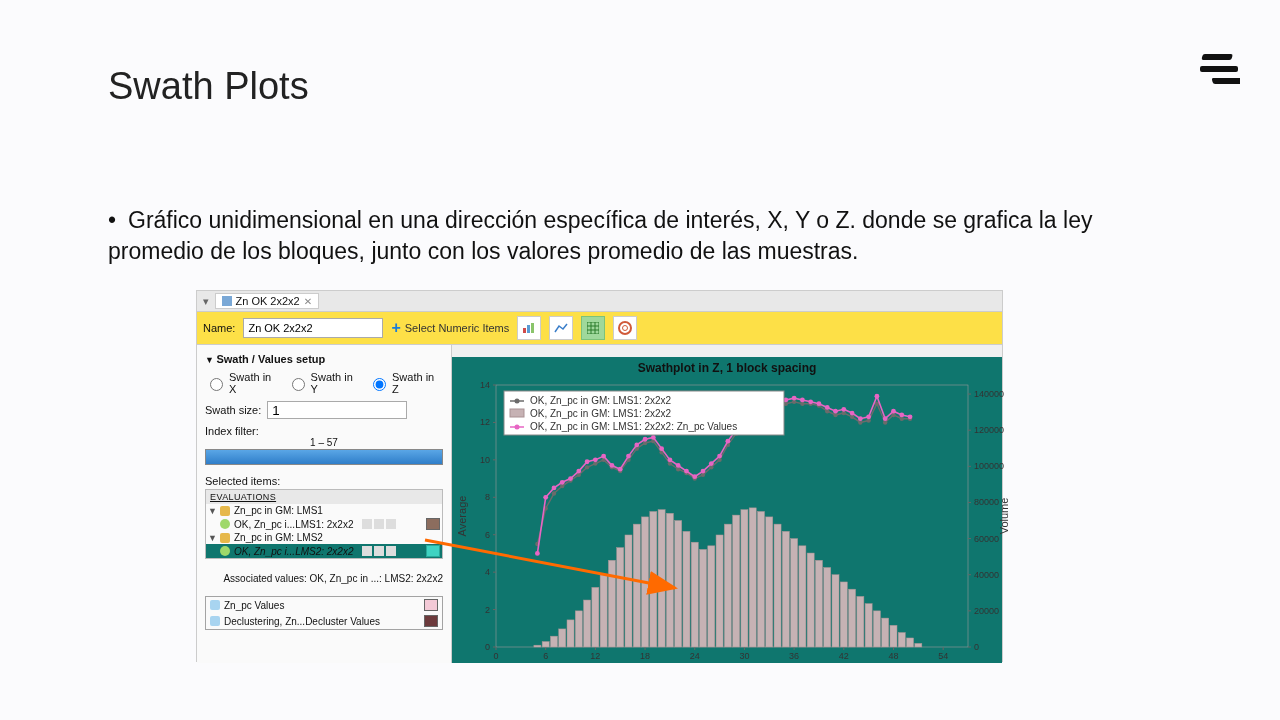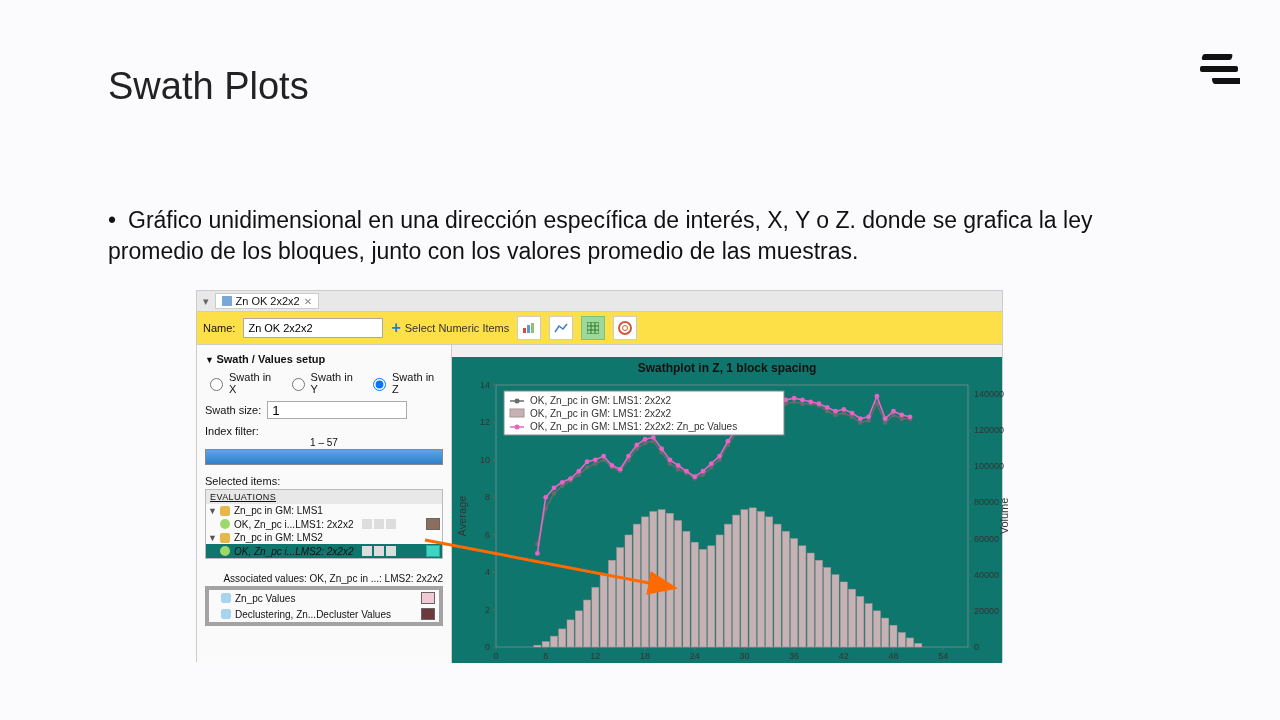--- a/index.html
+++ b/index.html
@@ -49,21 +49,21 @@
   .caret { width:8px; text-align:center; font-size:9px; color:#555; }
   .geo-ico { width:10px; height:10px; background:#e6b84a; border-radius:2px; display:inline-block; }
   .sub-ico { width:10px; height:10px; background:#9fd86a; border-radius:50%; display:inline-block; margin-left:12px; }
   .swatch { width:12px; height:10px; border:1px solid #666; display:inline-block; margin-left:auto; }
   .sw-brown { background:#8c6d5e; }
   .sw-teal  { background:#3fd3c2; border-color:#29a99a; }
   .tiny-icons { display:flex; gap:2px; margin-left:4px; }
   .tiny { width:10px; height:10px; background:#ddd; display:inline-block; }
 
   .assoc { margin-top:14px; font-size:10px;text-align:right; }
-  .assoc-box { border:4px solid #a3a3a3; margin-top:2px;padding-left:8px; }
+  .assoc-box { border:1px solid #a3a3a3; margin-top:12px; }
   .assoc-row { display:flex; align-items:center; padding:2px 4px; gap:4px; }
   .sw-pink  { background:#f3c9d6; }
   .sw-dark  { background:#6c3a3c; }
 
   
   .chartwrap { flex:1; background:#0f766e; position:relative;margin-top:12px; }
   .chart-title { text-align:center; font-size:12px; font-weight:bold; padding-top:4px; }
   svg.chart { position:absolute; left:0; top:20px; width:566px; height:296px; }
   .legend-box { stroke:#888; fill:#fff; }
   .legend-txt { font-size:10px; fill:#333; }

